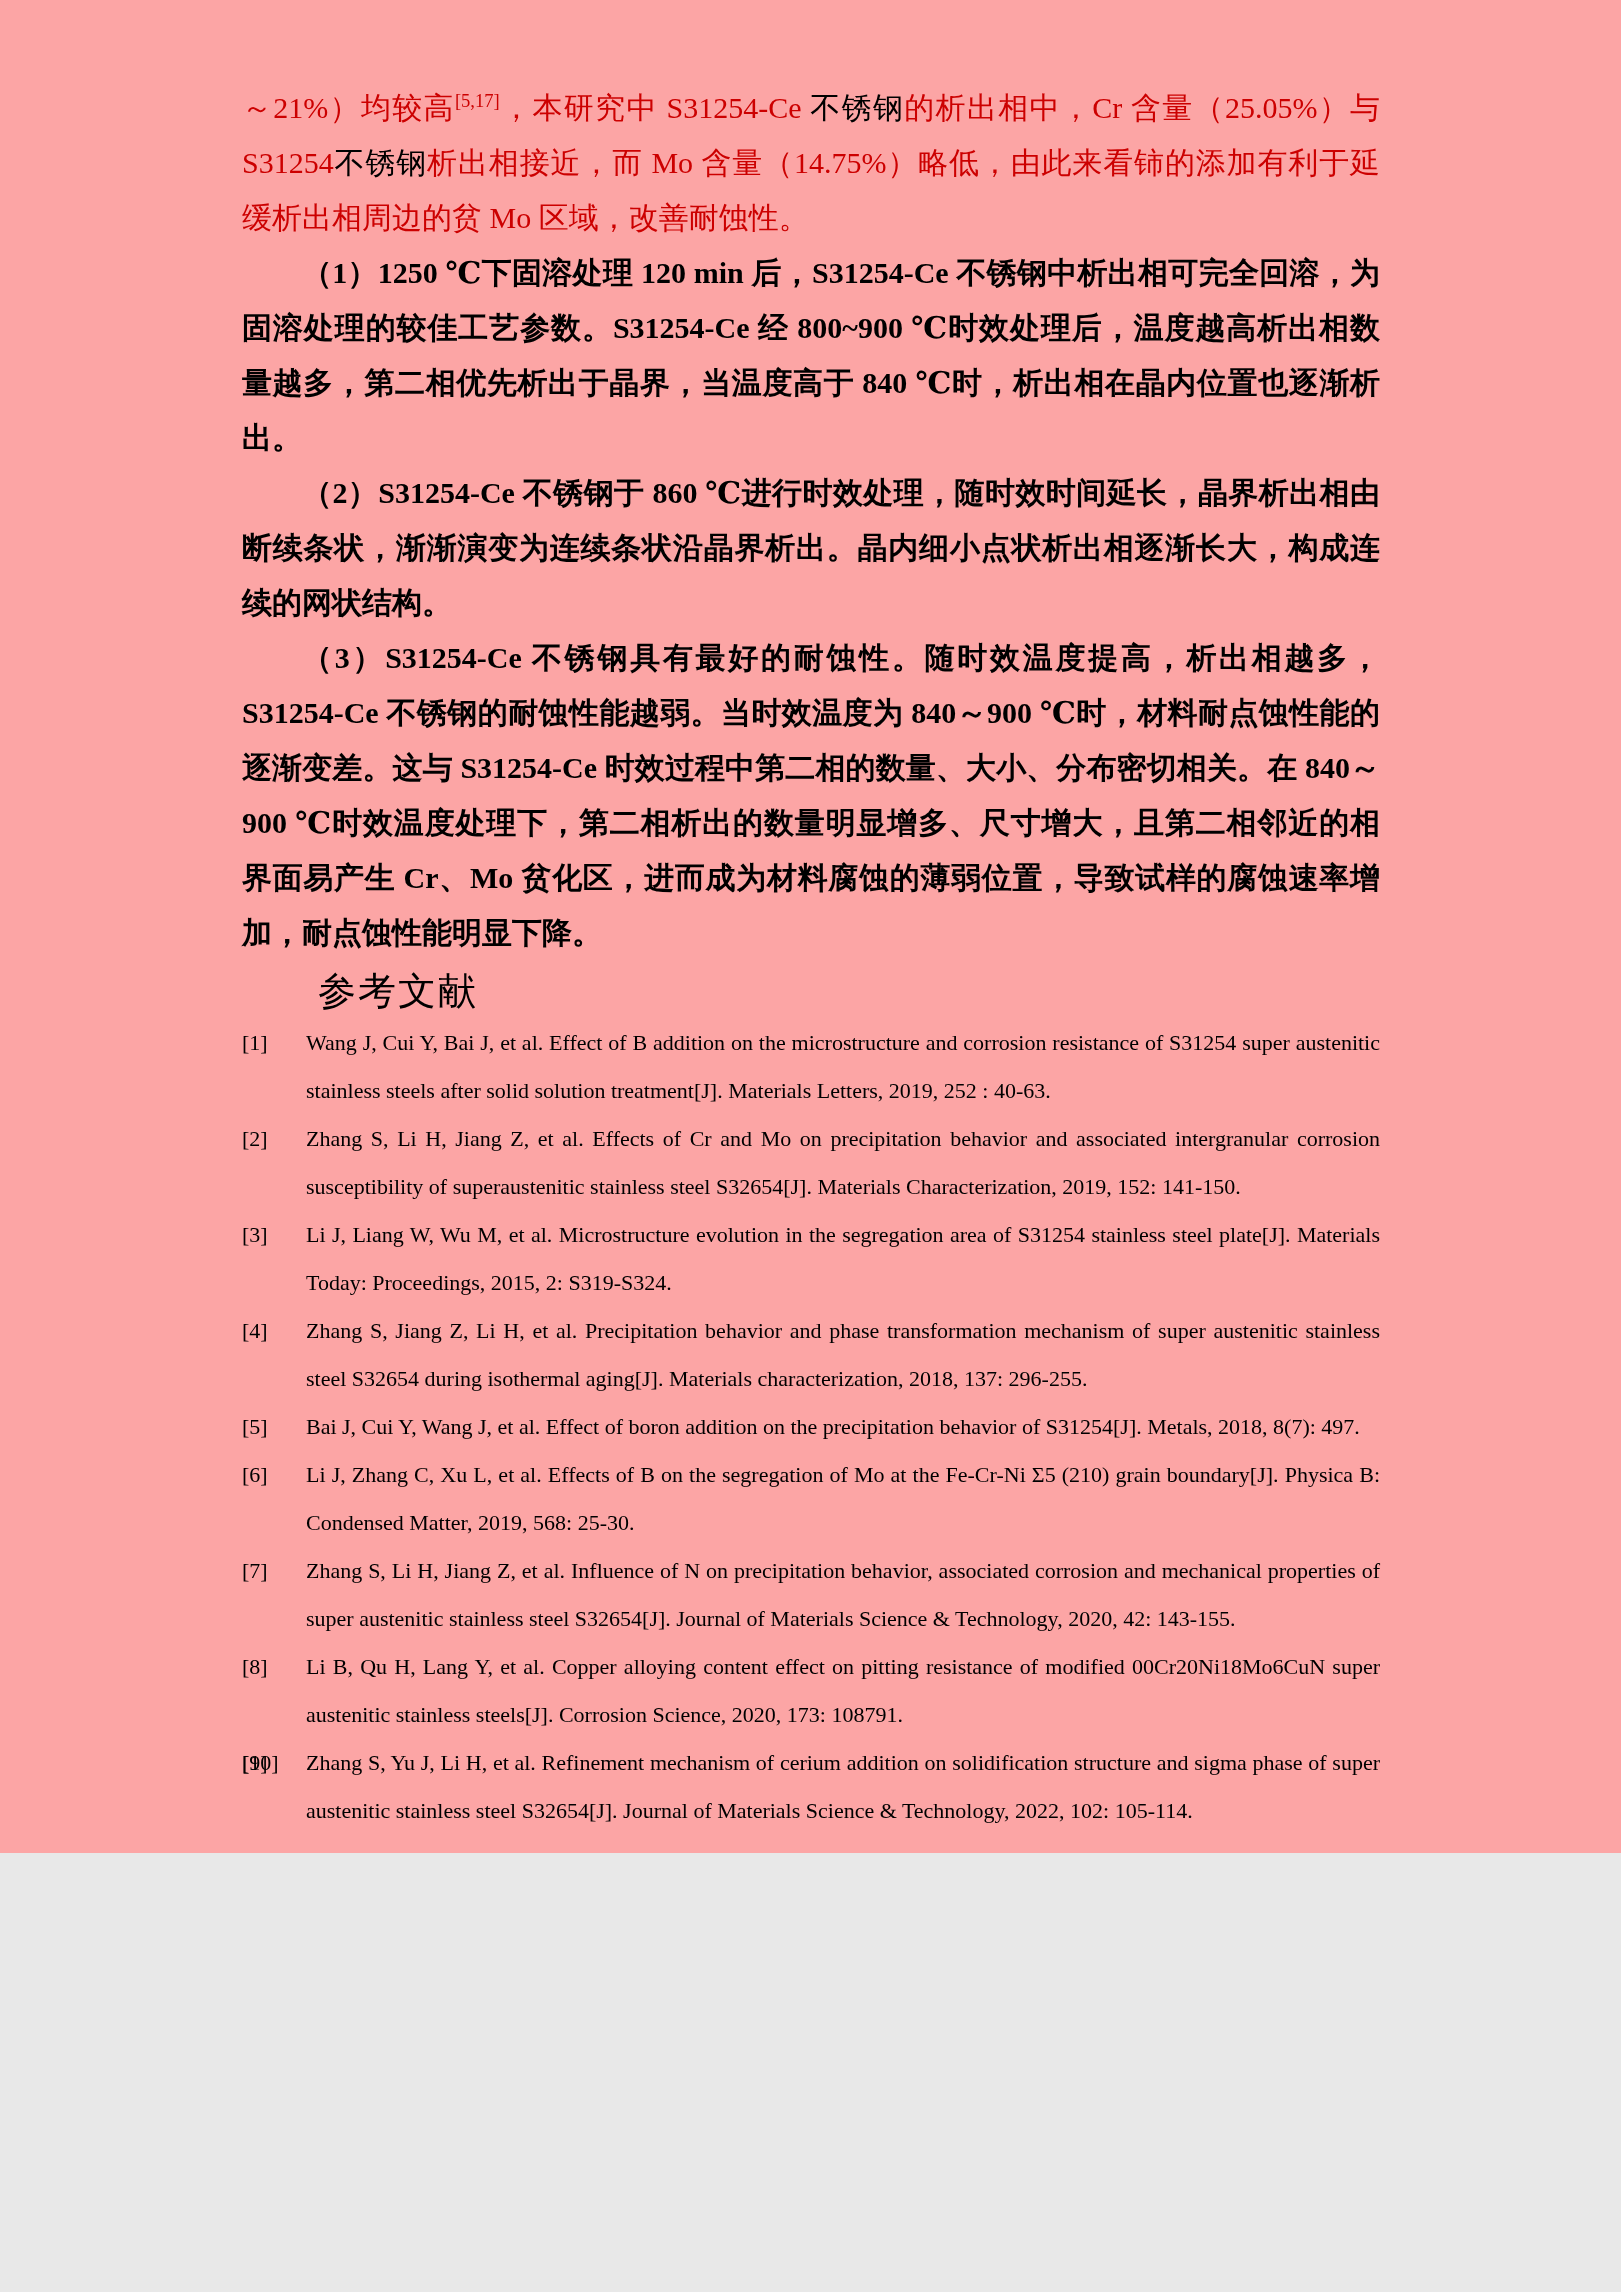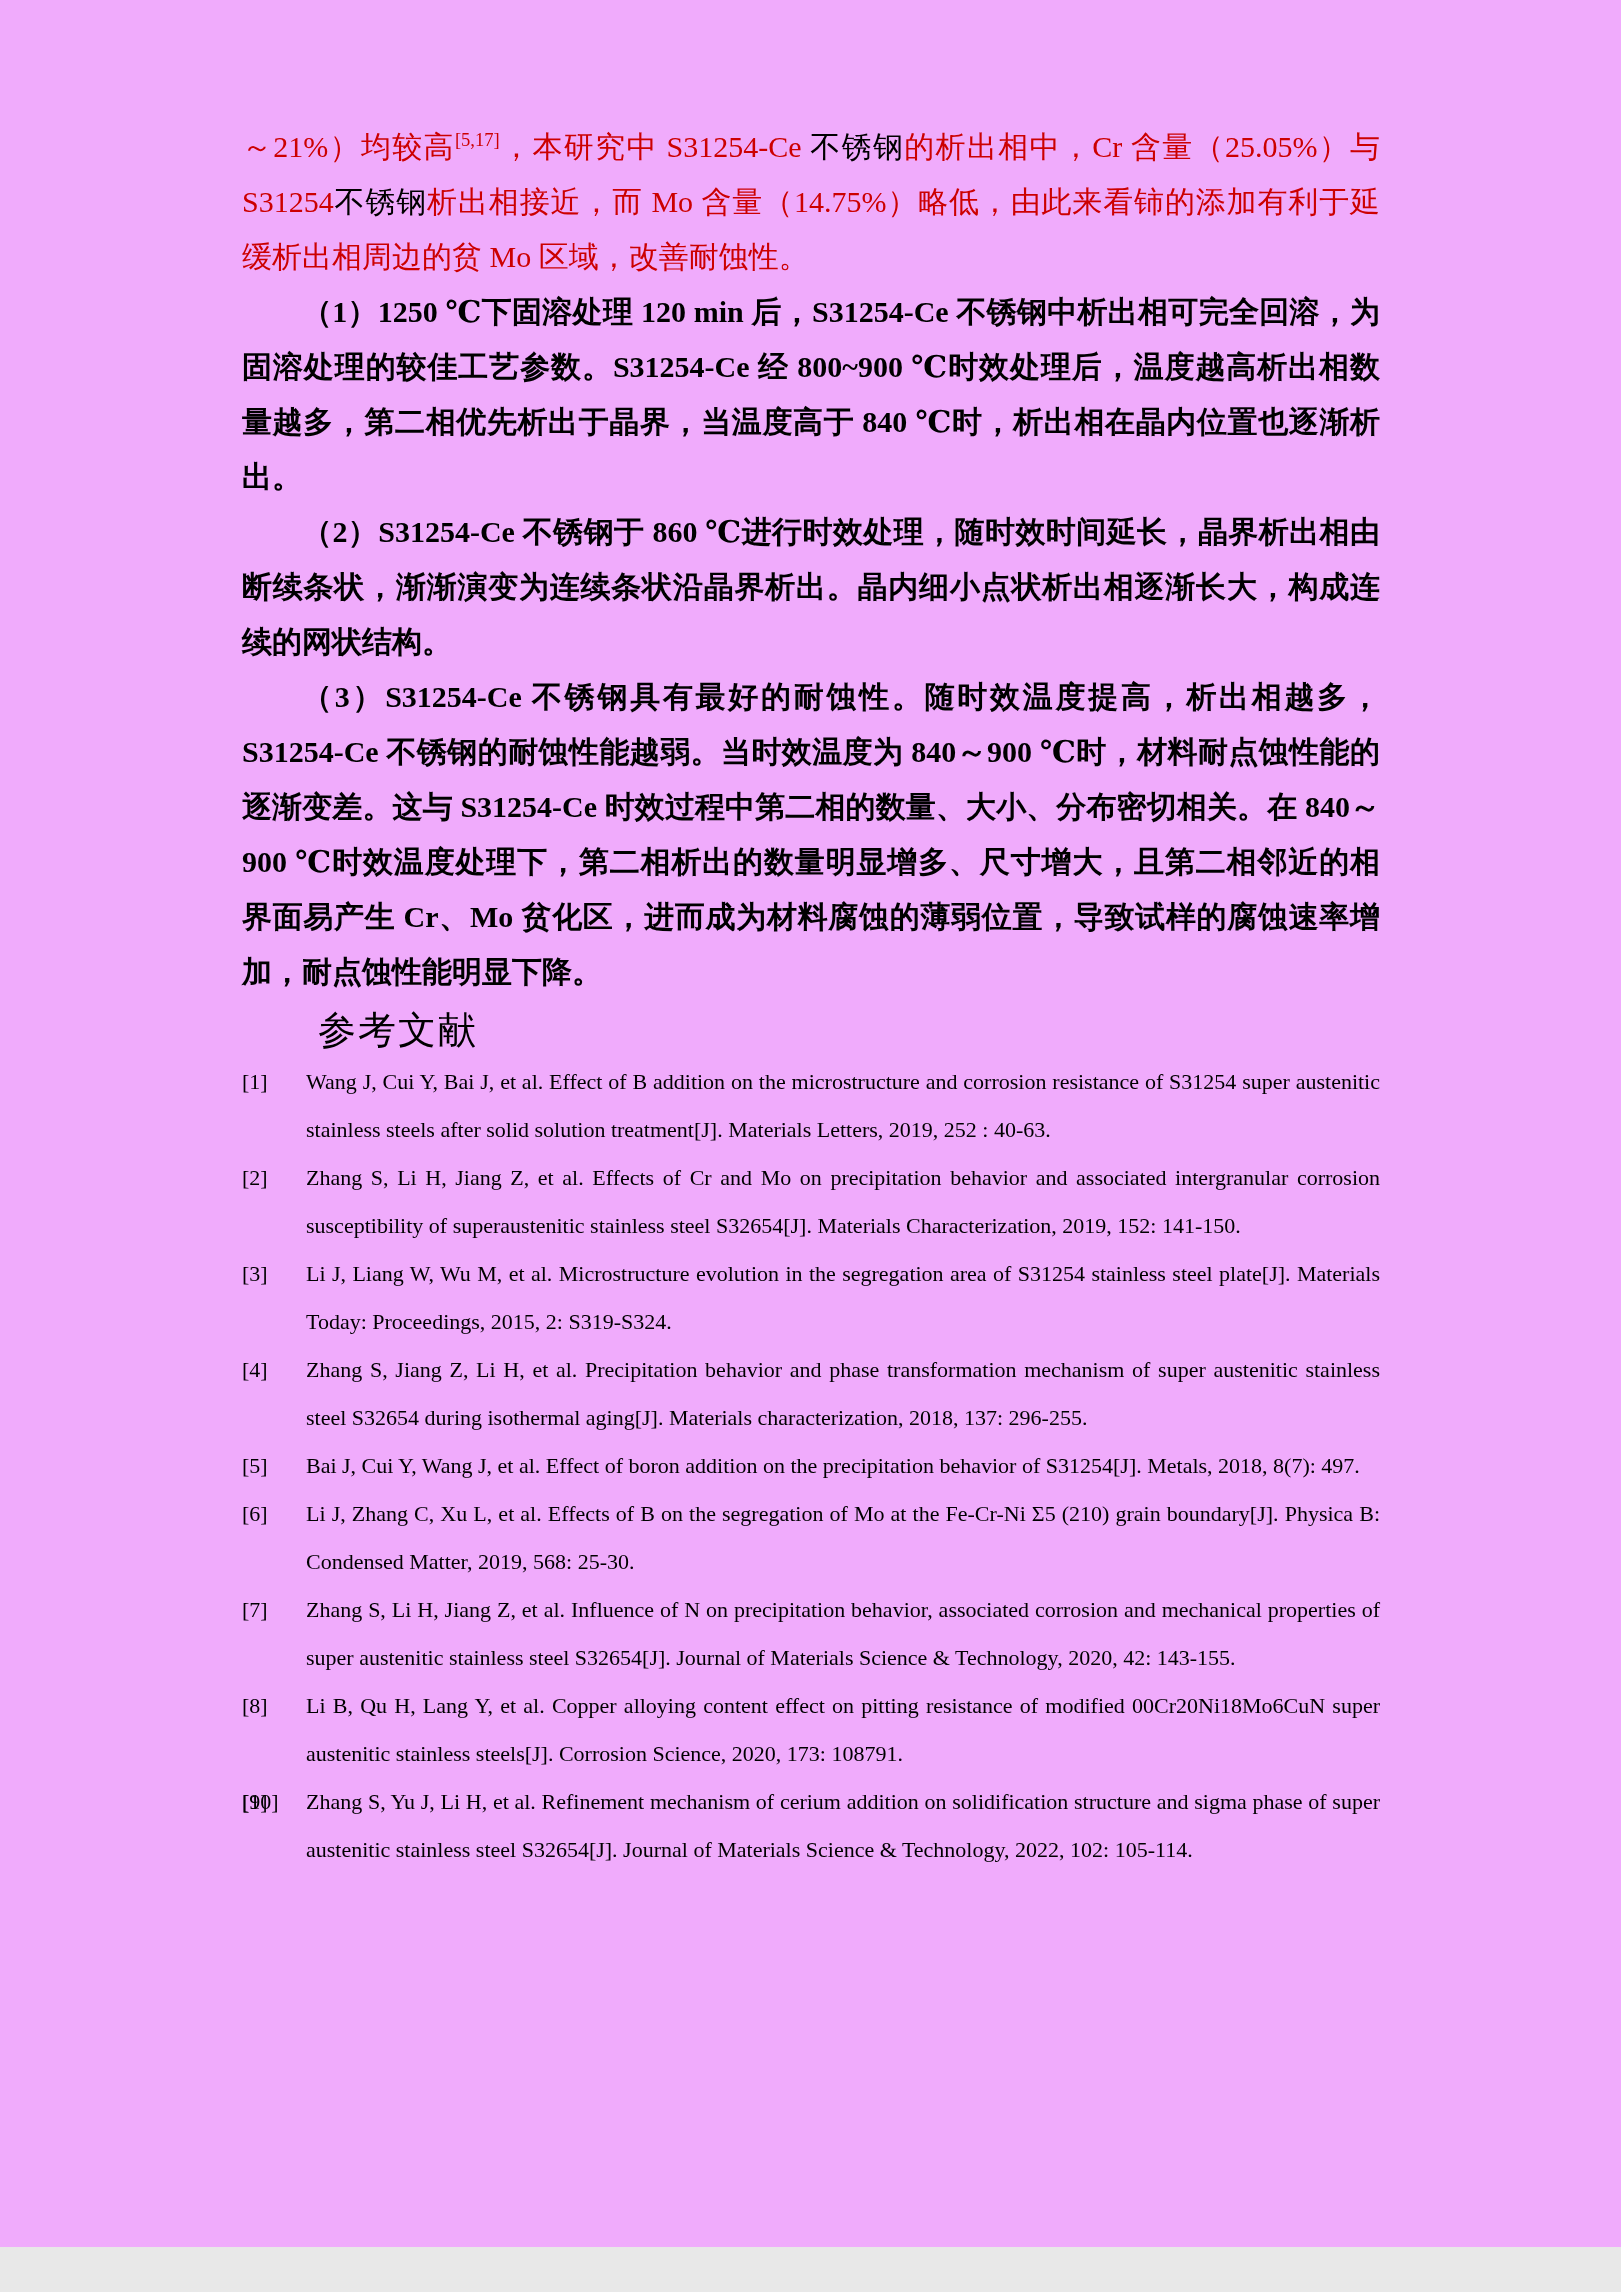--- a/index.html
+++ b/index.html
@@ -1,23 +1,23 @@
 <!DOCTYPE html>
 <html><head>
 <meta charset="utf-8">
 <style>
   html,body { margin:0; padding:0; background:#e8e8e8; }
   .page {
     position: relative;
     width: 1621px;
-    height: 2247px;
+    height: 1853px;
     margin: 0 auto;
-    background: #f0abfc;
+    background: #fca5a5;
     box-sizing: border-box;
-    padding: 119px 241px 0 242px;
+    padding: 80px 241px 0 242px;
     font-family: "Liberation Serif", "DejaVu Serif", serif;
     color: #000000;
     overflow: hidden;
   }
   .body-text { font-size: 30px; line-height: 55px; text-align: justify; }
   .red-para { margin: 0; }
   .seg-red { color: #cc0000; }
   .seg-black { color: #000000; }
   .red-para sup { font-size: 0.62em; line-height: 0; vertical-align: super; }
   .section-heading {

